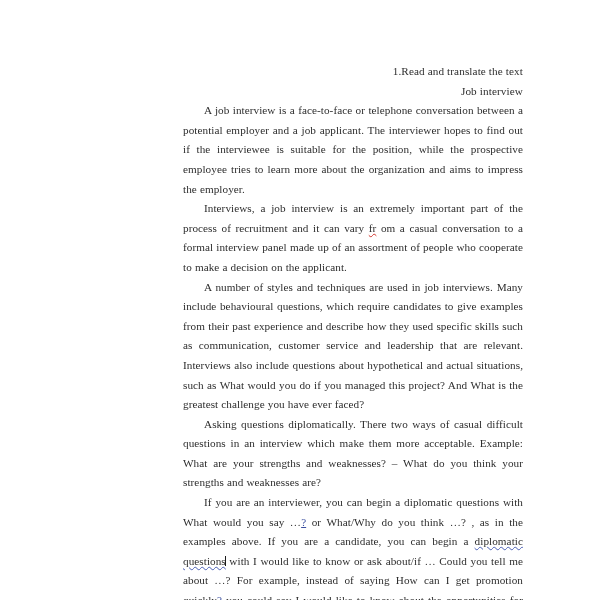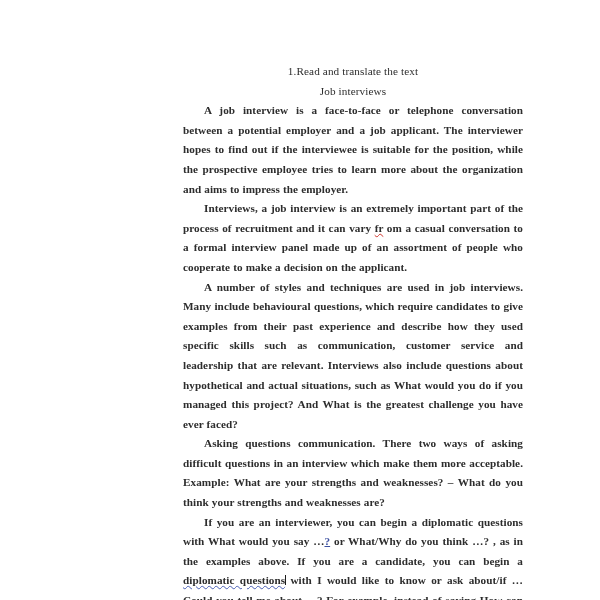--- a/index.html
+++ b/index.html
@@ -26,37 +26,36 @@
   #text-column {
     position: absolute;
     left: 183px;
     top: 62px;
     width: 340px;
   }
 
   .line-block {
     font-size: 11.2px;
     line-height: 19.6px;
-    text-align: center;
+    text-align: right;
     margin: 0;
     letter-spacing: 0.01em;
     color: #2d2d2d;
   }
 
   .para {
     font-size: 11.2px;
     line-height: 19.6px;
     text-align: justify;
     text-justify: inter-word;
     margin: 0;
     text-indent: 21px;
     letter-spacing: 0.005em;
     color: #2d2d2d;
     word-spacing: 0.02em;
-    font-weight: bold;
   }
 
   
   .spell-error {
     text-decoration: underline;
     text-decoration-style: wavy;
     text-decoration-color: #d0342c;
     text-decoration-thickness: 1px;
     text-underline-offset: 1px;
   }
@@ -90,26 +89,26 @@
   }
 </style>
 </head>
 <body>
 
 <div id="page">
   <div id="text-column">
 
     <div class="line-block">1.Read and translate the text</div>
 
-    <div class="line-block">Job interviews</div>
+    <div class="line-block">Job interview</div>
 
     <p class="para">A job interview is a face-to-face or telephone conversation between a potential employer and a job applicant. The interviewer hopes to find out if the interviewee is suitable for the position, while the prospective employee tries to learn more about the organization and aims to impress the employer.</p>
 
     <p class="para"><span>Interviews, a job interview is an extremely important part of the process of recruitment and it can vary </span><span class="spell-error">fr</span><span> om a casual conversation to a formal interview panel made up of an assortment of people who cooperate to make a decision on the applicant.</span></p>
 
     <p class="para">A number of styles and techniques are used in job interviews. Many include behavioural questions, which require candidates to give examples from their past experience and describe how they used specific skills such as communication, customer service and leadership that are relevant. Interviews also include questions about hypothetical and actual situations, such as What would you do if you managed this project? And What is the greatest challenge you have ever faced?</p>
 
-    <p class="para">Asking questions communication. There two ways of asking difficult questions in an interview which make them more acceptable. Example: What are your strengths and weaknesses? – What do you think your strengths and weaknesses are?</p>
+    <p class="para">Asking questions diplomatically. There two ways of casual difficult questions in an interview which make them more acceptable. Example: What are your strengths and weaknesses? – What do you think your strengths and weaknesses are?</p>
 
     <p class="para"><span>If you are an interviewer, you can begin a diplomatic questions with What would you say …</span><span class="grammar-link">?</span><span> or What/Why do you think …? , as in the examples above.  If you are a candidate, you can begin a </span><span class="grammar-phrase">diplomatic questions</span><span class="caret"></span><span> with I would like to know or ask about/if … Could you tell me about …? For example, instead of saying How can I get promotion quickly</span><span class="grammar-link">?</span><span> you could say I would like to know about the opportunities for promotion or Could you tell me about the opportunities for promotion? But be careful. Don’t ask questions that would not be acceptable to ask at an interview.</span></p>
 
   </div>
 </div>
 
 </body></html>

